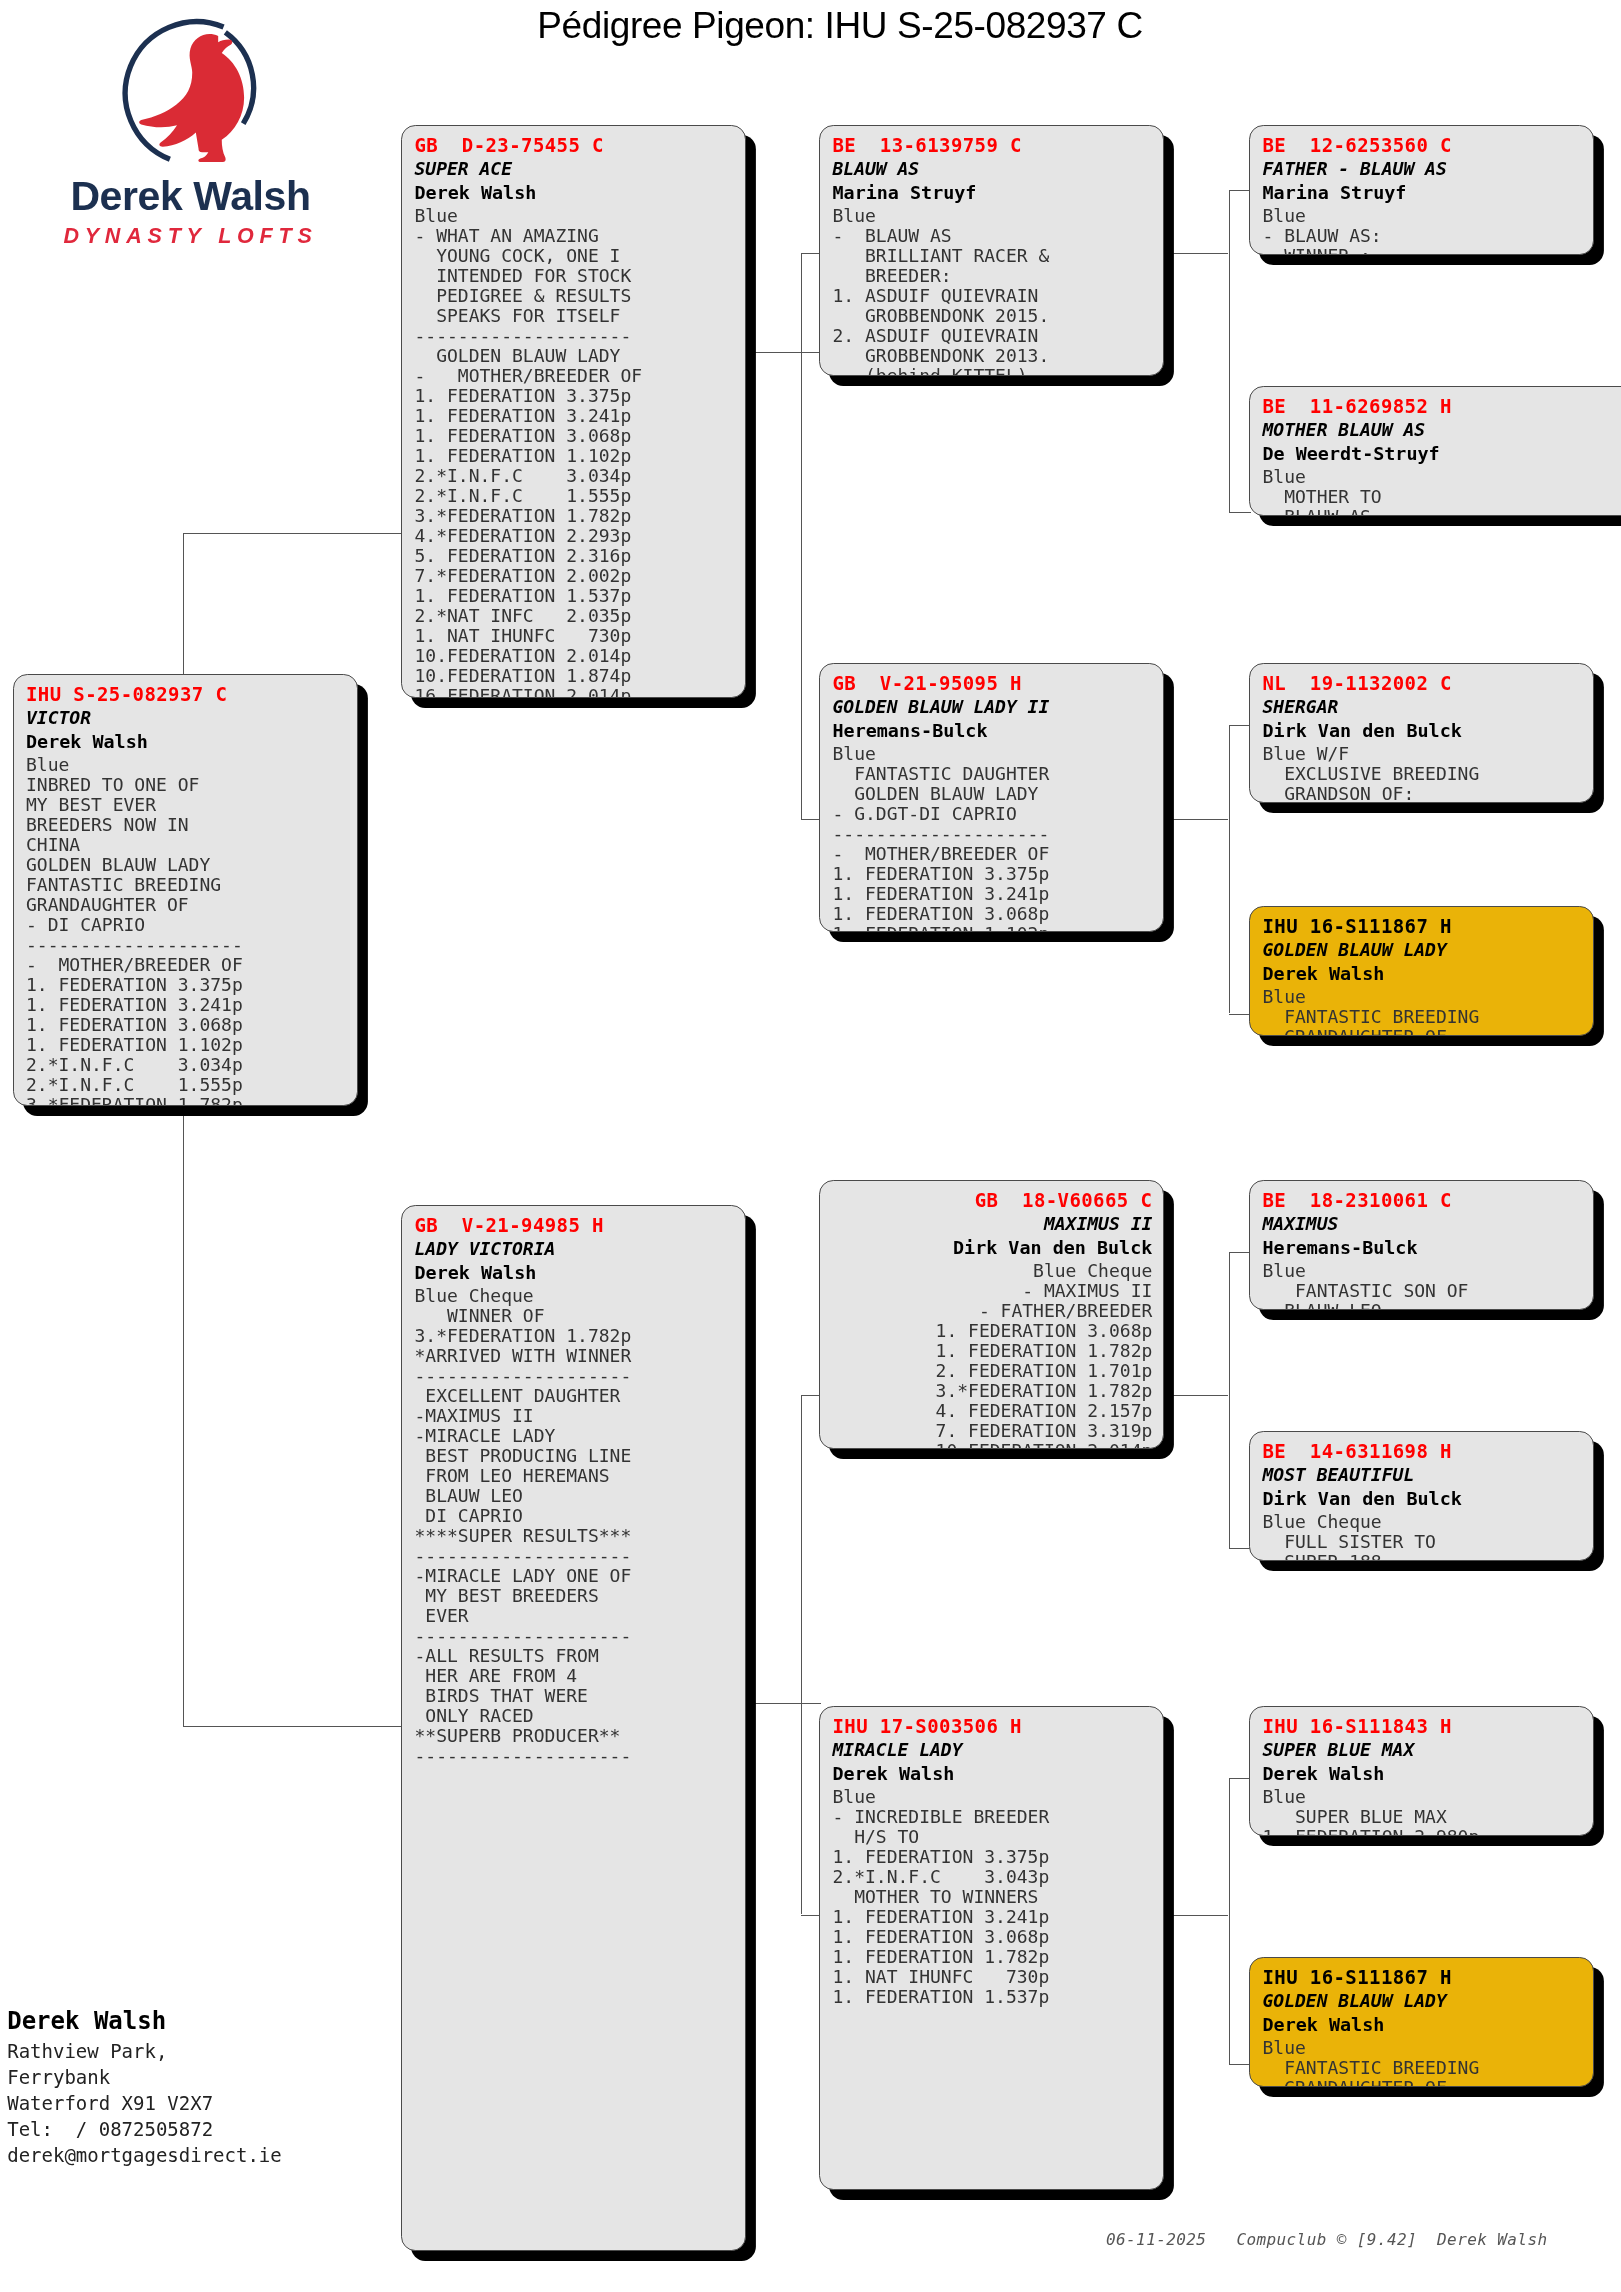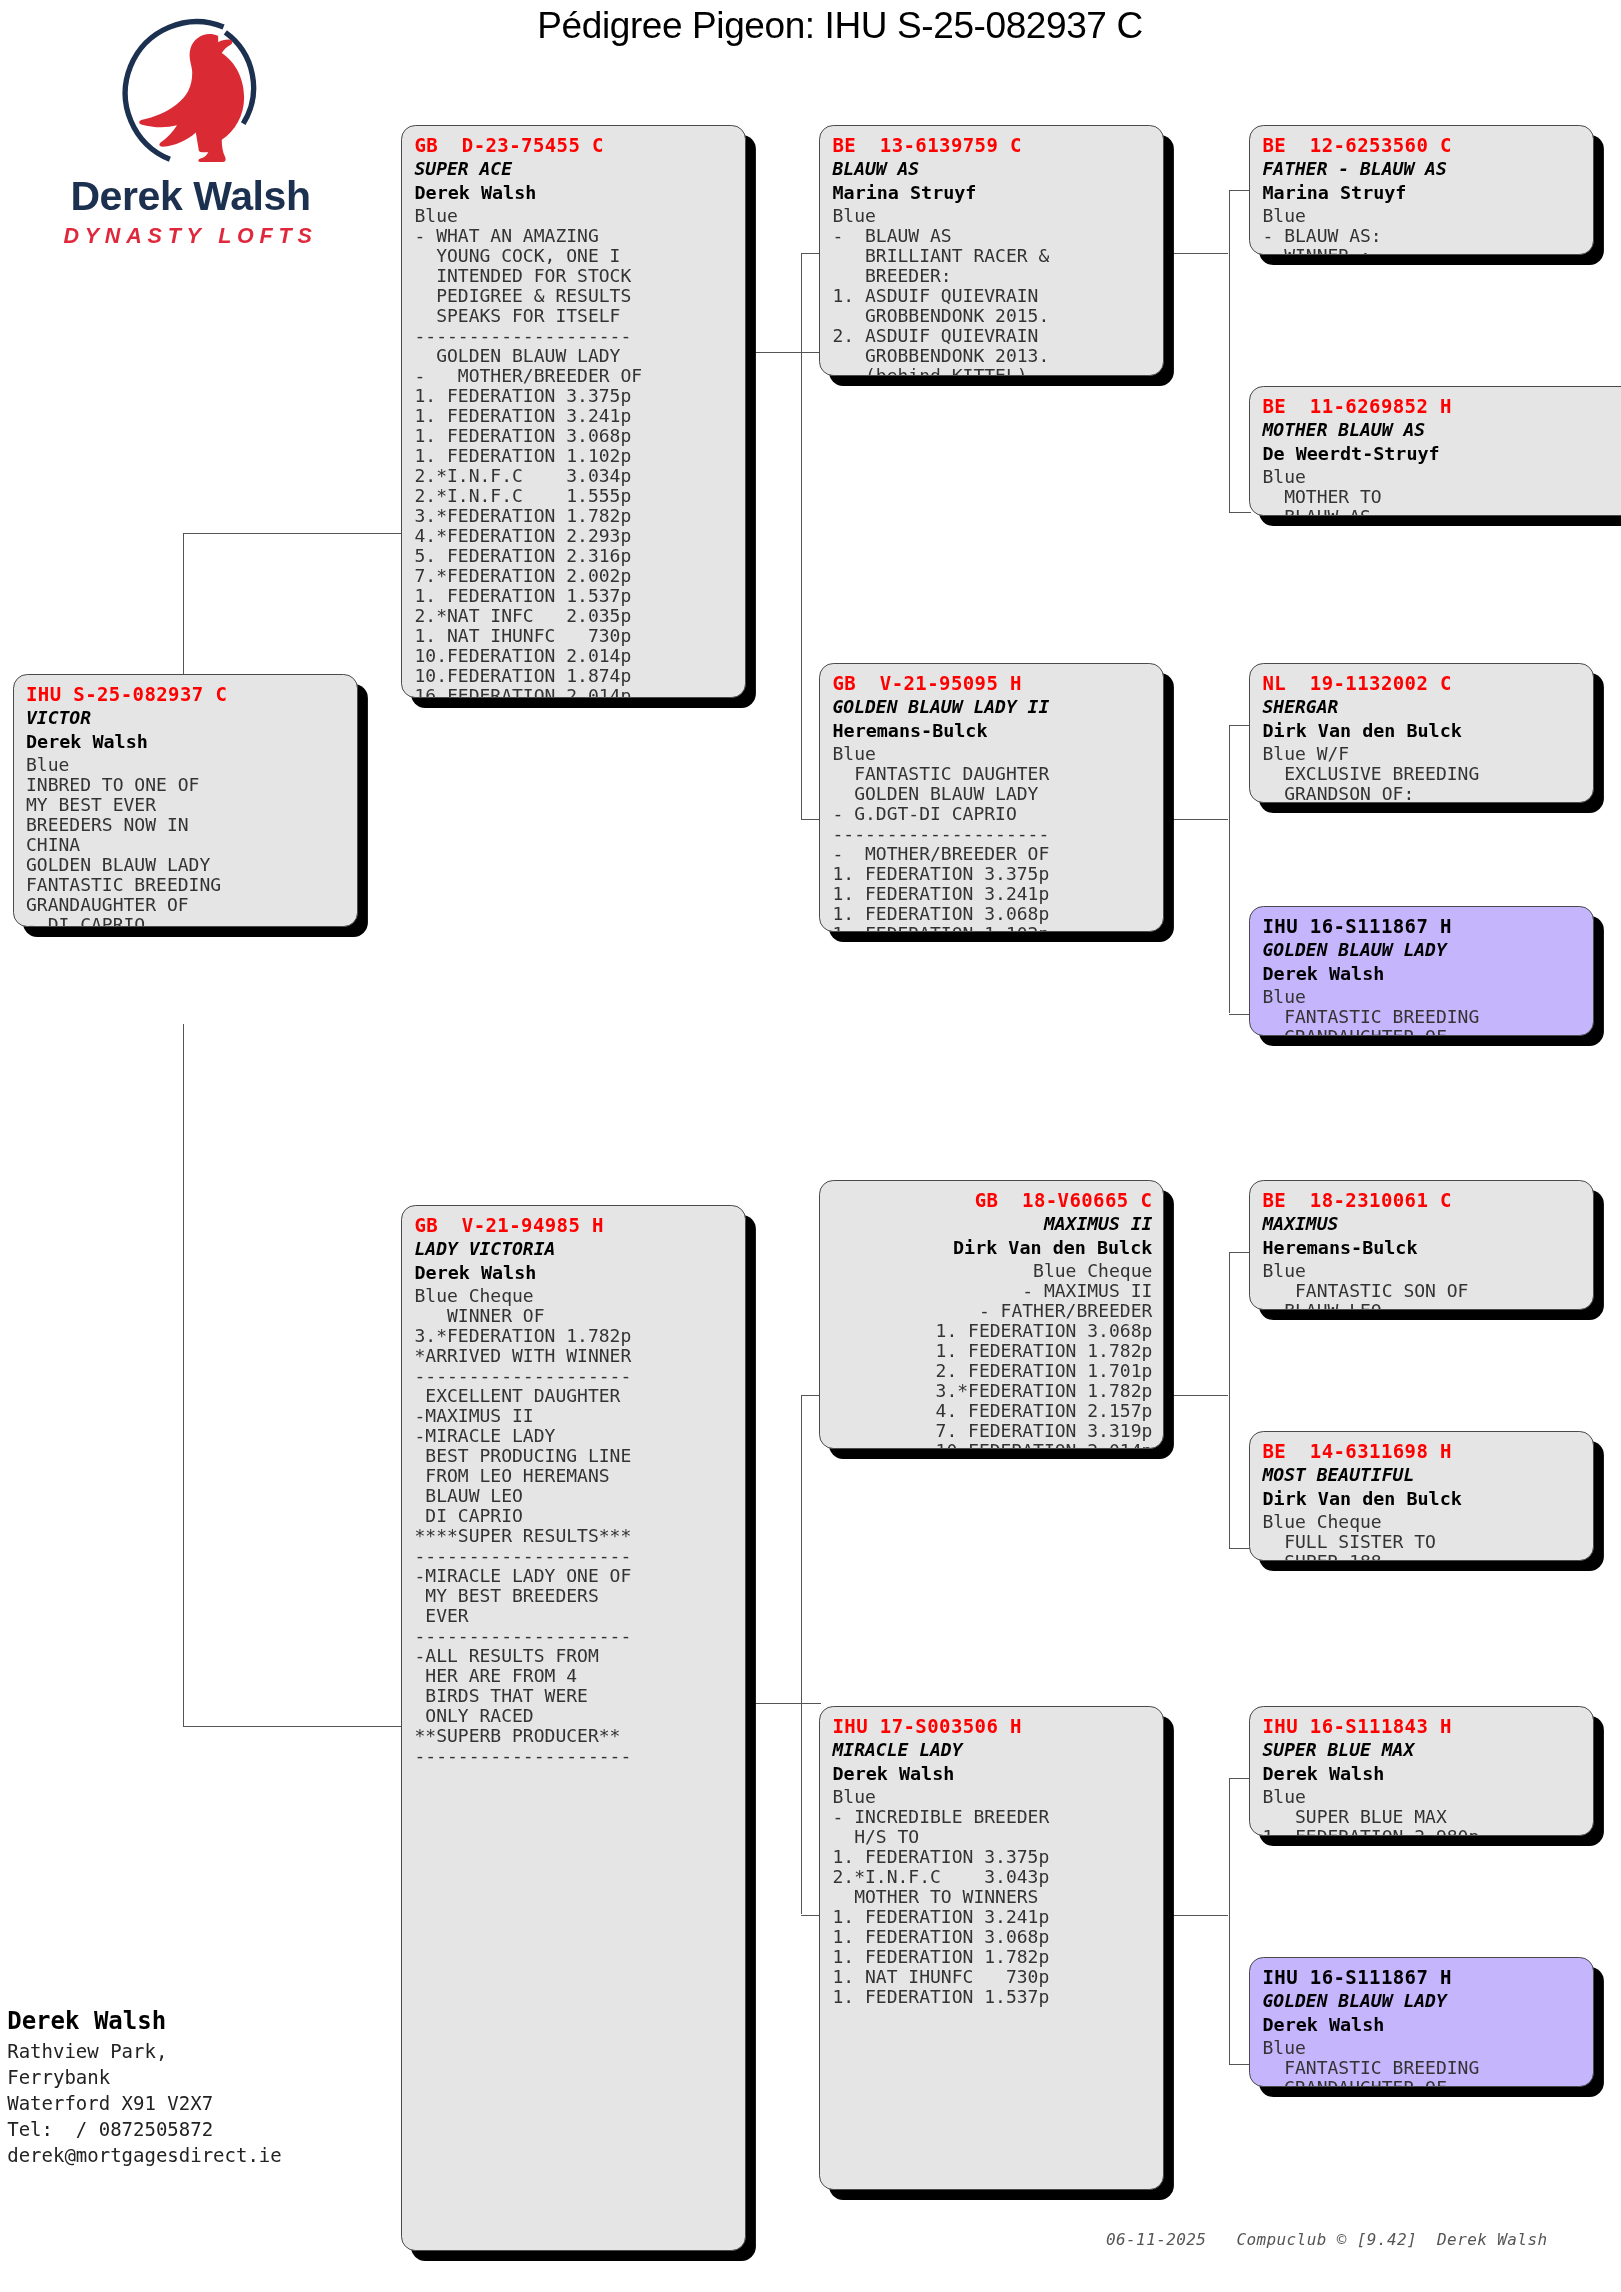--- a/index.html
+++ b/index.html
@@ -56,21 +56,21 @@
   .pbox {
     position: absolute;
     box-sizing: border-box;
     border: 1.4px solid #4a4a4a;
     border-radius: 14.3px;
     background: #e5e5e5;
     padding: 7.2px 10.7px 9px 12.5px;
     box-shadow: 9.9px 9.9px 0 0 #000000;
     overflow: hidden;
   }
-  .pbox.pink { background: #c4b5fd; }
+  .pbox.pink { background: #eab308; }
 
   .ring {
     font-size: 19px;
     font-weight: bold;
     color: #ff0000;
     letter-spacing: 0.4px;
     line-height: 24px;
     white-space: pre;
   }
   .pbox.pink .ring { color: #000000; }
@@ -91,21 +91,21 @@
   }
   .lines {
     font-size: 18px;
     color: #333333;
     line-height: 20px;
     white-space: pre;
     margin-top: 0.9px;
   }
 
   
-  #box-self   { left: 12.5px;   top: 674px;  width: 345px;  height: 253px; }
+  #box-self   { left: 12.5px;   top: 674px;  width: 345px;  height: 432px; }
   #box-sire   { left: 401px;  top: 125px;  width: 345px;  height: 573px; }
   #box-dam    { left: 401px;  top: 1180px; width: 345px;  height: 1046px; margin-top: 25px; }
 
   #box-ss     { left: 819px;  top: 125px;  width: 345px;  height: 251px; }
   #box-sd     { left: 819px;  top: 663px;  width: 345px;  height: 269px; }
   #box-ds     { left: 819px;  top: 1180px; width: 345px;  height: 269px; text-align: right; }
   #box-dd     { left: 819px;  top: 1706px; width: 345px;  height: 484px; }
 
   #box-sss    { left: 1249px; top: 125px;  width: 345px;  height: 130px; }
   #box-ssd    { left: 1249px; top: 386px;  width: 390px;  height: 130px; }

